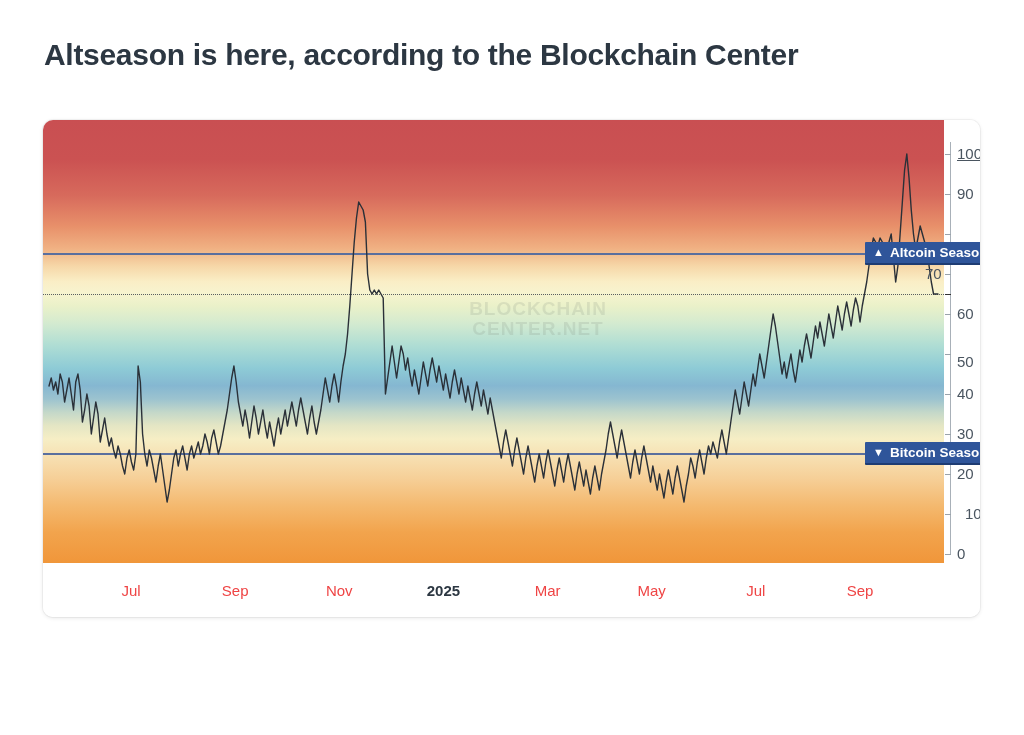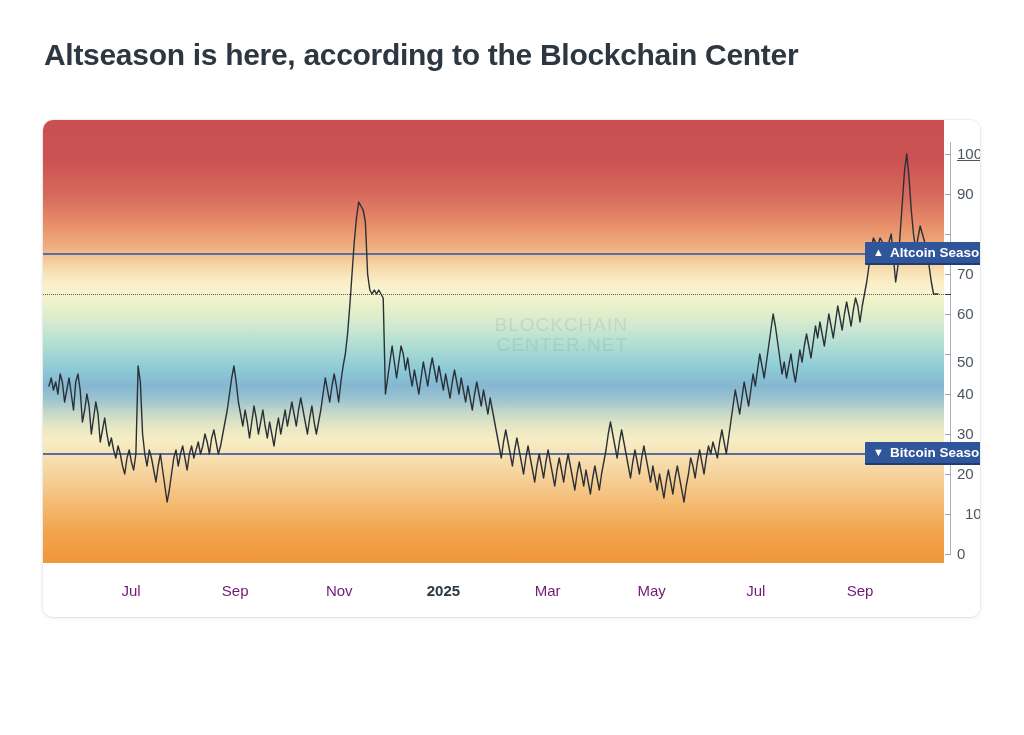--- a/index.html
+++ b/index.html
@@ -70,25 +70,25 @@
     background:#ffffff;
   }
   #footer-strip{
     position:absolute;
     left:0; top:443px;
     width:937px; height:54px;
     background:#ffffff;
   }
   .watermark{
     position:absolute;
-    left:405px; top:195px;
+    left:405px; top:179px;
     width:180px;
-    text-align:right;
+    text-align:center;
     font-size:19px;
-    font-weight:normal;
+    font-weight:bold;
     letter-spacing:1px;
     line-height:1.05;
     color:rgba(120,130,120,0.17);
     pointer-events:none;
     user-select:none;
   }
   svg.series{
     position:absolute;
     left:0; top:0;
     width:901px; height:443px;
@@ -139,21 +139,21 @@
     box-sizing:border-box;
     border-radius:1px;
   }
   .season-badge .tri{font-size:11px; margin-right:6px; line-height:1;}
   #badge-altcoin{ left:822px; top:247px; width:148px; }
   #badge-bitcoin{ left:822px; top:450px; width:148px; }
   .xlabel{
     position:absolute;
     top:462px;
     font-size:15px;
-    color:#701a75;
+    color:#ef4444;
     transform:translateX(-50%);
     white-space:nowrap;
   }
   .xlabel.bold{font-weight:bold;color:#2c3742;}
 </style>
 </head>
 <body>
 
 <div id="page-title">Altseason is here, according to the Blockchain Center</div>
 
@@ -189,21 +189,21 @@
       <div class="tick-mark" style="left: 902px; top: 314px;"></div>
       <div class="tick-label" style="left: 914px; top: 305px;">30</div>
       <div class="tick-mark" style="left: 902px; top: 274px;"></div>
       <div class="tick-label" style="left: 914px; top: 265px; text-align: center;">40</div>
       <div class="tick-mark" style="left: 902px; top: 234px;"></div>
       <div class="tick-label" style="left: 914px; top: 225px; margin-top: 8px;">50</div>
       <div class="tick-mark" style="left: 902px; top: 194px;"></div>
       <div class="tick-label" style="left: 914px; top: 185px;">60</div>
       <div class="tick-mark" style="left: 902px; top: 174px; background: rgb(51, 51, 51);"></div>
       <div class="tick-mark" style="left: 902px; top: 154px;"></div>
-      <div class="tick-label" style="left: 914px; top: 145px;">70</div>
+      <div class="tick-label" style="left: 882px; top: 145px;">70</div>
       <div class="tick-mark" style="left: 902px; top: 134px; background: rgb(207, 216, 234);"></div>
       <div class="tick-mark" style="left: 902px; top: 114px;"></div>
       <div class="tick-label" style="left: 914px; top: 105px; margin-left: 28px;">80</div>
       <div class="tick-mark" style="left: 902px; top: 74px;"></div>
       <div class="tick-label" style="left: 914px; top: 65px;">90</div>
       <div class="tick-mark" style="left: 902px; top: 34px;"></div>
       <div class="tick-label" style="left: 914px; top: 25px; text-decoration: underline;">100</div>
     </div>
 
   <div id="footer-strip"></div>

